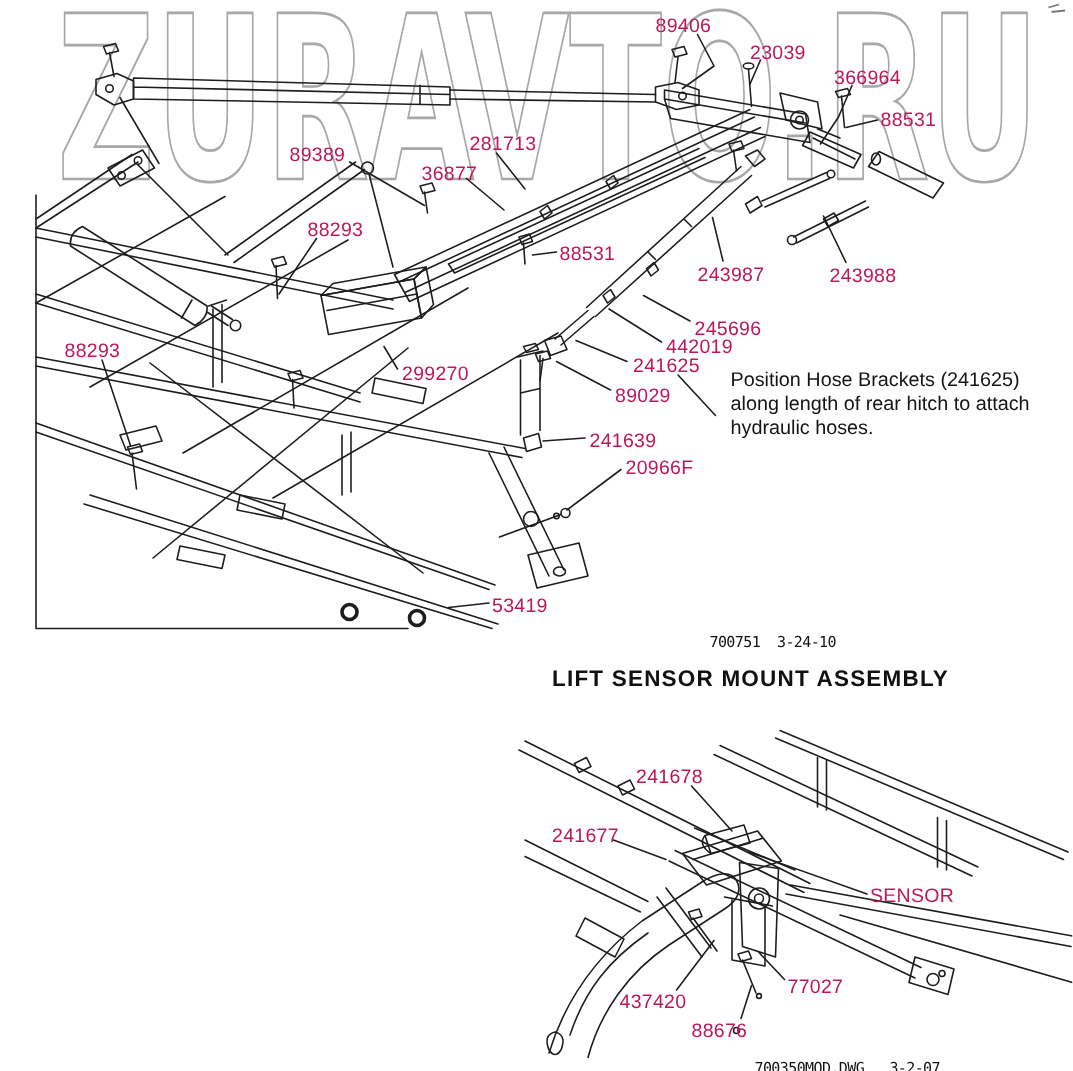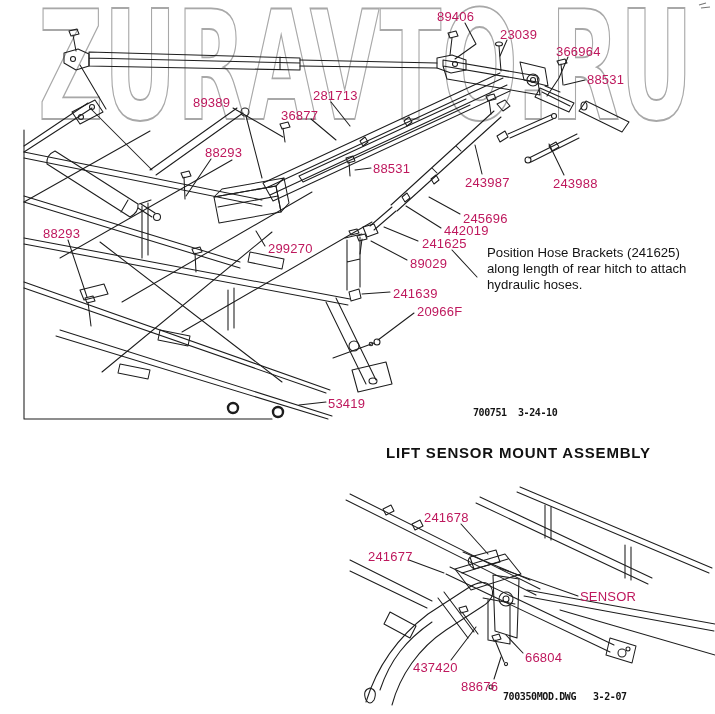--- a/index.html
+++ b/index.html
@@ -2,23 +2,23 @@
 <html><head>
 <meta charset="utf-8">
 <style>
   html,body{margin:0;padding:0;background:#fff;}
   #page{position:relative;width:715px;height:714px;background:#ffffff;overflow:hidden;
         font-family:"Liberation Sans",sans-serif;}
   #art{position:absolute;left:0;top:0;}
   .ln{stroke:#1d1d1d;stroke-width:1.05;fill:none;stroke-linecap:round;stroke-linejoin:round;}
   .lbl{position:absolute;font-size:13px;color:#be185d;white-space:nowrap;letter-spacing:0.2px;}
   .note{position:absolute;left:487px;top:245px;width:236px;font-size:13.2px;line-height:16px;color:#141414;}
-  .caption{position:absolute;font-family:"DejaVu Sans Mono",monospace;font-weight:bold;
-           font-size:10px;color:#141414;white-space:pre;letter-spacing:-0.4px;}
-  .heading{position:absolute;left:386px;top:444px;font-size:15px;font-weight:bold;
+  .caption{position:absolute;font-family:"DejaVu Sans Mono",monospace;font-weight:normal;
+           font-size:10px;color:#141414;white-space:pre;letter-spacing:-0.4px;margin-top:16px;}
+  .heading{position:absolute;left:368px;top:444px;font-size:15px;font-weight:bold;
            color:#111;letter-spacing:0.8px;white-space:nowrap;}
 </style>
 </head>
 <body>
 
 <div id="page">
 
 <svg id="art" width="715" height="714" viewBox="0 0 715 714">
 
   <text x="38" y="119" textLength="655" lengthAdjust="spacingAndGlyphs" font-family="DejaVu Sans" font-weight="bold" font-size="152" fill="none" stroke="#a8a8a8" stroke-width="1.8">ZURAVTO.RU</text>
@@ -230,18 +230,18 @@
 </div>
 
 <div class="caption" style="left:473px;top:407px">700751  3-24-10</div>
 
 <div class="heading">LIFT SENSOR MOUNT ASSEMBLY</div>
 
 <div class="lbl" style="left:424px;top:510px">241678</div>
 <div class="lbl" style="left:368px;top:549px">241677</div>
 <div class="lbl" style="left:580px;top:589px">SENSOR</div>
 <div class="lbl" style="left:413px;top:660px">437420</div>
-<div class="lbl" style="left:525px;top:650px">66804</div>
+<div class="lbl" style="left:525px;top:650px">77027</div>
 <div class="lbl" style="left:461px;top:679px">88676</div>
 
 <div class="caption" style="left:503px;top:691px">700350MOD.DWG   3-2-07</div>
 
 </div>
 
 </body></html>

